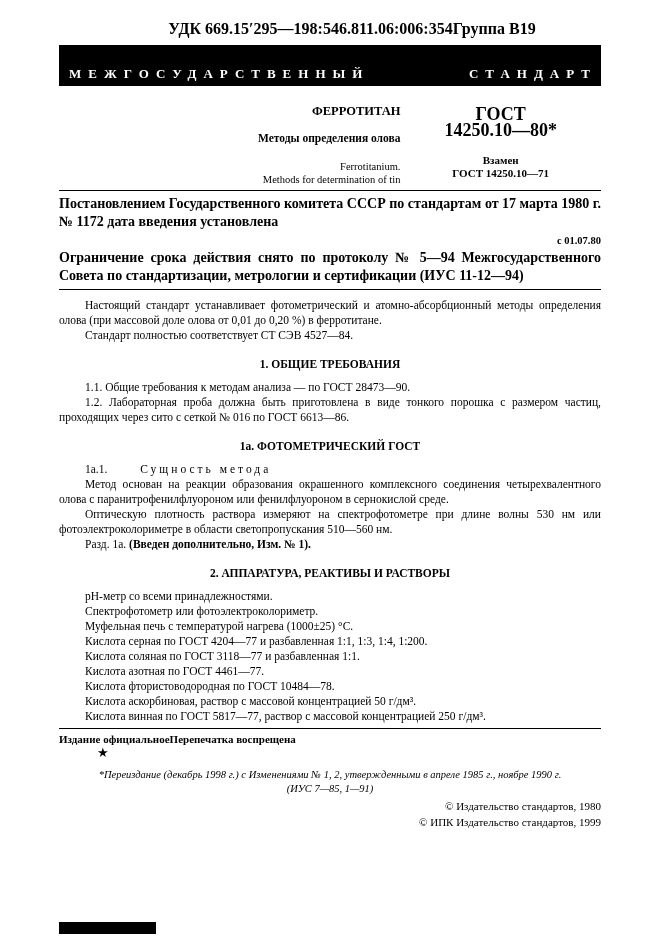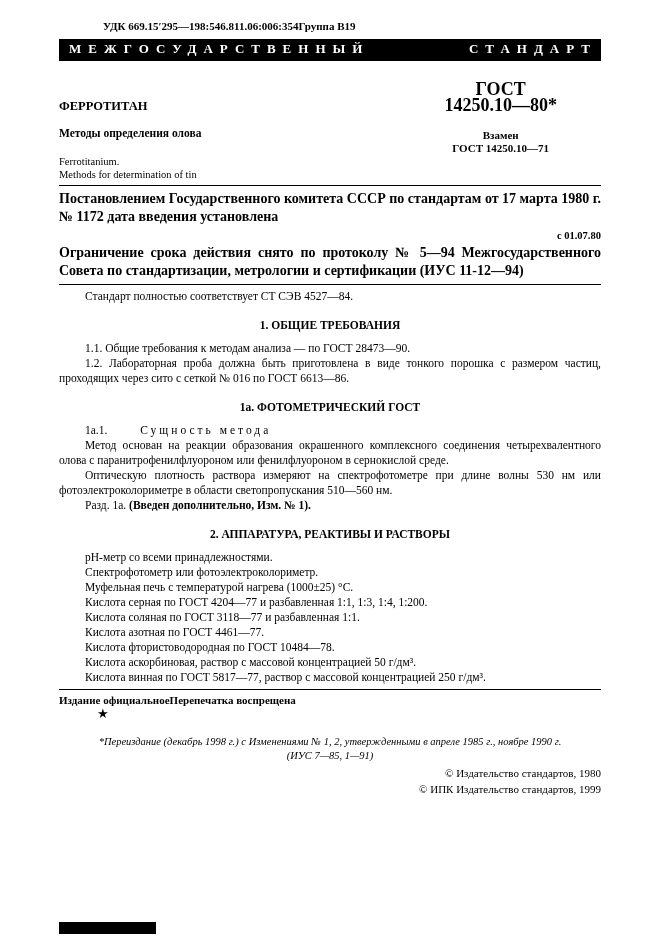--- a/index.html
+++ b/index.html
@@ -9,32 +9,32 @@
     font-family: "Liberation Serif", "DejaVu Serif", serif;
     position: relative; overflow: hidden;
   }
   .page {
     position: absolute; top: 0; left: 0;
     width: 661px; height: 936px;
     padding: 20px 60px 0 59px;
     box-sizing: border-box;
   }
   .top-row {
-    display: flex; justify-content: flex-start;
-    font-size: 11px; font-weight: bold; margin-left: 44px;
+    display: flex; justify-content: center;
+    font-size: 16px; font-weight: bold; margin-left: 44px;
   }
   .banner {
     margin-top: 7px;
     background: #000000; color: #ffffff;
     font-weight: bold; font-size: 13px; letter-spacing: 7px;
     display: flex; justify-content: space-between; align-items: center;
-    padding: 2px 4px 4px 10px;
+    padding: 21px 4px 4px 10px;
   }
   .title-block { display: flex; margin-top: 12px; }
-  .title-left { width: 63%; text-align: left; padding-top: 6px; margin-top: 20px; }
+  .title-left { width: 63%; text-align: right; padding-top: 6px; }
   .doc-title { font-size: 12.5px; font-weight: bold; }
   .doc-subtitle { font-size: 11.5px; font-weight: bold; margin-top: 13px; }
   .doc-en-1 { font-size: 10.5px; margin-top: 16px; line-height: 13px; }
   .doc-en-2 { font-size: 10.5px; line-height: 13px; }
   .title-right { width: 37%; text-align: center; padding-top: 8px; }
   .gost-line { font-size: 18px; font-weight: bold; line-height: 16px; }
   .replaces-label { font-size: 11px; font-weight: bold; margin-top: 16px; }
   .replaces-value { font-size: 11px; font-weight: bold; margin-top: 1px; }
   .okstu { margin-top: 24px; font-size: 11px; }
   hr.rule { border: none; border-top: 1px solid #000; margin: 4px 0; }
@@ -57,21 +57,21 @@
   }
   .spaced { letter-spacing: 3px; margin-left: 30px; }
   .bold { font-weight: bold; }
   .footer-row {
     display: flex; 
     font-size: 11px; font-weight: bold; margin-top: 4px;
   }
   .star-line { margin-top: 1px; padding-left: 38px; font-size: 13px; line-height: 14px; }
   .reissue {
     font-size: 10.5px; font-style: italic; text-align: center;
-    max-width: 470px; margin: 14px auto 0; line-height: 13.5px;
+    max-width: 470px; margin: 8px auto 0; line-height: 13.5px;
   }
   .copyright { text-align: right; font-size: 11px; line-height: 16px; }
   .copyright-block { margin-top: 3px; }
   .footer-rule { margin-top: 13px; margin-bottom: 4px; }
   .print-mark {
     position: absolute; left: 59px; bottom: 2px;
     width: 97px; height: 12px; background: #000000;
   }
 </style>
 </head>
@@ -106,20 +106,21 @@
 
 
   <hr class="rule">
 
   <p class="decree">Постановлением Государственного комитета СССР по стандартам от 17 марта 1980 г. № 1172 дата введения установлена</p>
   <p class="decree-date">с 01.07.80</p>
   <p class="decree">Ограничение срока действия снято по протоколу № 5—94 Межгосударственного Совета по стандартизации, метрологии и сертификации (ИУС 11-12—94)</p>
 
   <hr class="rule">
 
+  <p class="body-text indent" style="margin-top:8px;">Настоящий стандарт устанавливает фотометрический и атомно-абсорбционный методы определения олова (при массовой доле олова от 0,01 до 0,20 %) в ферротитане.</p>
   <p class="body-text indent">Стандарт полностью соответствует СТ СЭВ 4527—84.</p>
 
   <h2 class="section-heading">1. ОБЩИЕ ТРЕБОВАНИЯ</h2>
   <p class="body-text indent">1.1. Общие требования к методам анализа — по ГОСТ 28473—90.</p>
   <p class="body-text indent">1.2. Лабораторная проба должна быть приготовлена в виде тонкого порошка с размером частиц, проходящих через сито с сеткой № 016 по ГОСТ 6613—86.</p>
 
   <h2 class="section-heading">1а. ФОТОМЕТРИЧЕСКИЙ ГОСТ</h2>
   <p class="body-text indent"><span>1а.1. </span><span class="spaced">Сущность метода</span></p>
   <p class="body-text indent">Метод основан на реакции образования окрашенного комплексного соединения четырехвалентного олова с паранитрофенилфлуороном или фенилфлуороном в сернокислой среде.</p>
   <p class="body-text indent">Оптическую плотность раствора измеряют на спектрофотометре при длине волны 530 нм или фотоэлектроколориметре в области светопропускания 510—560 нм.</p>

